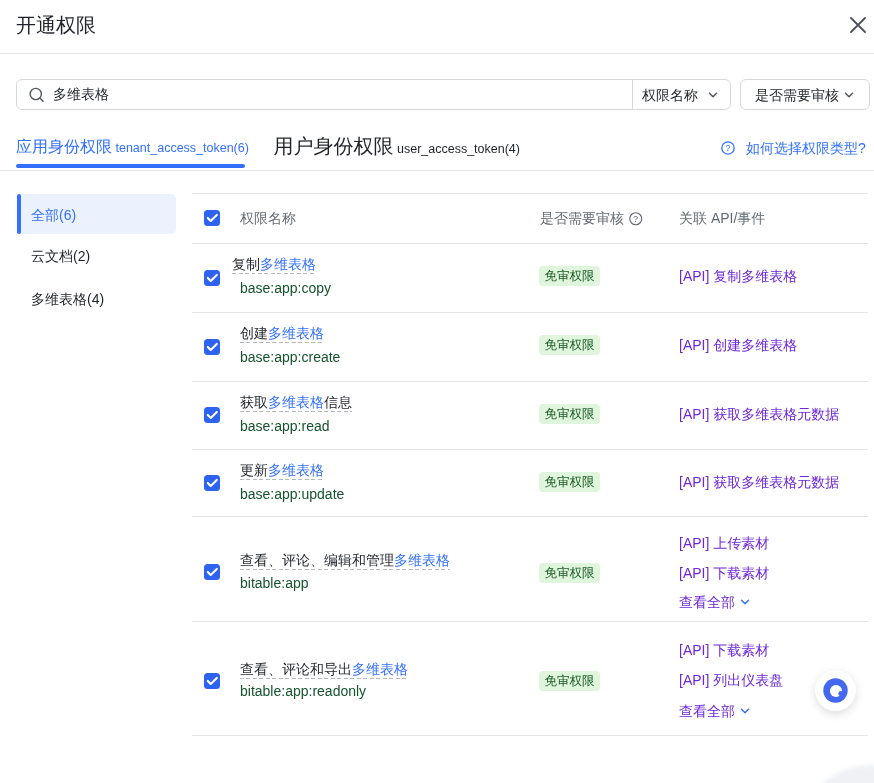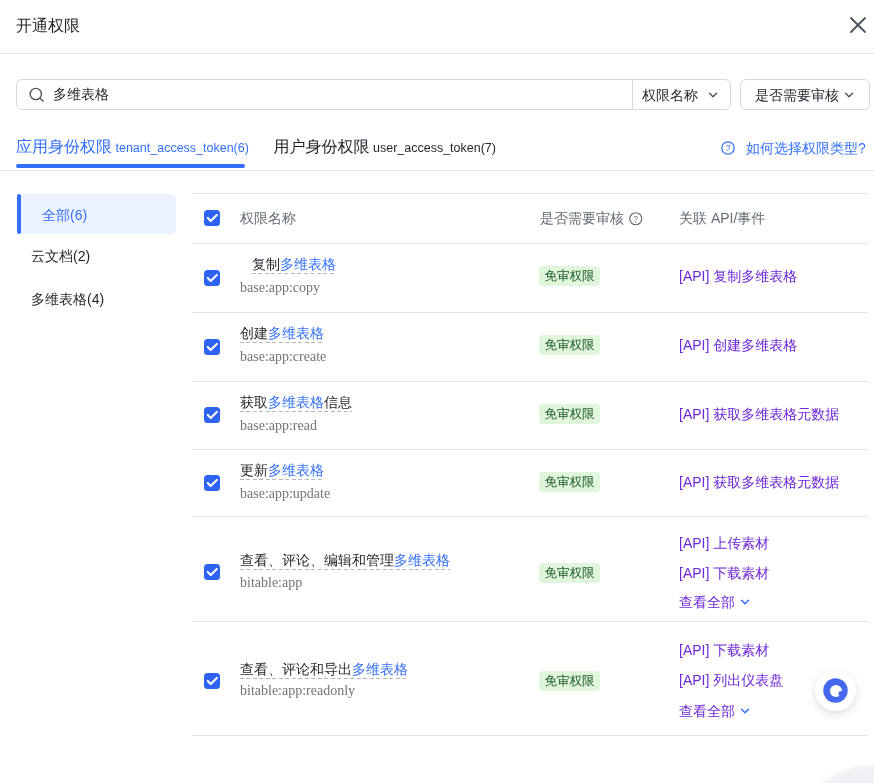--- a/index.html
+++ b/index.html
@@ -2,30 +2,30 @@
 <html><head>
 <meta charset="utf-8">
 <style>
 * { margin:0; padding:0; box-sizing:border-box; }
 html,body { width:874px; height:783px; background:#fff; overflow:hidden; }
 body { font-family:"Liberation Sans",sans-serif; color:#1f2329; position:relative; }
 .abs { position:absolute; }
 .line { position:absolute; background:#e4e5e8; height:1px; }
 .t14 { font-size:14px; line-height:20px; }
 .blue { color:#3370ff; }
-.grey { color:#737373;font-family:Liberation Serif, serif; }
+.grey { color:#14532d; }
 .dashed { display:inline-block; line-height:20px; background:repeating-linear-gradient(90deg,#b4b8bd 0 4px,transparent 4px 6.5px) bottom left/100% 1px no-repeat; }
 .tag { position:absolute; left:539px; width:61px; height:20px; background:#dff5dc; color:#1c5b26; font-size:12.5px; line-height:20px; text-align:center; border-radius:4px; }
 .cb { position:absolute; left:204px; width:16px; height:16px; }
 .link { position:absolute; left:679px; font-size:14px; line-height:20px; color:#6d28d9; }
 </style>
 </head>
 <body>
 
-<div class="abs" style="left:16px; top:17px; font-size:16px; font-weight:500; line-height:17px;">开通权限</div>
+<div class="abs" style="left:16px; top:17px; font-size:20px; font-weight:500; line-height:17px;">开通权限</div>
 <svg class="abs" style="left:849px; top:16px;" width="18" height="18" viewBox="0 0 18 18">
   <path d="M2 2 L16 16 M16 2 L2 16" stroke="#4b515c" stroke-width="1.8" stroke-linecap="round"></path>
 </svg>
 <div class="line" style="left:0; top:53px; width:874px;"></div>
 
 <div class="abs" style="left:16px; top:79px; width:715px; height:31px; border:1px solid #d6d8dc; border-radius:6px;"></div>
 <div class="abs" style="left:632px; top:80px; width:1px; height:29px; background:#d6d8dc;"></div>
 <svg class="abs" style="left:29px; top:86.5px;" width="16" height="16" viewBox="0 0 16 16">
   <circle cx="6.8" cy="7" r="5.6" fill="none" stroke="#51565d" stroke-width="1.4"></circle>
   <path d="M10.9 11.1 L14.1 14.3" stroke="#51565d" stroke-width="1.4" stroke-linecap="round"></path>
@@ -38,33 +38,33 @@
 <div class="abs" style="left:740px; top:79px; width:130px; height:31px; border:1px solid #d6d8dc; border-radius:6px;"></div>
 <div class="abs t14" style="left:755px; top:84.5px;">是否需要审核</div>
 <svg class="abs" style="left:842.5px; top:89px;" width="12" height="12" viewBox="0 0 12 12">
   <path d="M2.5 4.2 L6 7.8 L9.5 4.2" fill="none" stroke="#51565d" stroke-width="1.4" stroke-linecap="round" stroke-linejoin="round"></path>
 </svg>
 
 <div class="abs" style="left:16px; top:137.5px; line-height:17px;">
   <span style="font-size:16px; color:#3370ff;">应用身份权限</span><span style="font-size:12.5px; color:#3370ff;"> tenant_access_token(6)</span>
 </div>
 <div class="abs" style="left:273.5px; top:137.5px; line-height:17px;">
-  <span style="font-size:16px; color:#1f2329;">用户身份权限</span><span style="font-size:12.5px; color:#1f2329;"> user_access_token(7)</span>
+  <span style="font-size:20px; color:#1f2329;">用户身份权限</span><span style="font-size:12.5px; color:#1f2329;"> user_access_token(4)</span>
 </div>
 <div class="abs" style="left:16px; top:163.5px; width:229px; height:4px; background:#3370ff; border-radius:2px;"></div>
 <div class="line" style="left:0; top:170px; width:874px;"></div>
 <svg class="abs" style="left:721px; top:141px;" width="14" height="14" viewBox="0 0 14 14">
   <circle cx="7" cy="7" r="6.2" fill="none" stroke="#3370ff" stroke-width="1.3"></circle>
   <text x="7" y="10.4" font-size="9" fill="#3370ff" text-anchor="middle" font-family="Liberation Sans">?</text>
 </svg>
 <div class="abs t14 blue" style="left:746px; top:137.5px;">如何选择权限类型?</div>
 
 <div class="abs" style="left:17px; top:194px; width:159px; height:40px; background:#ecf1fe; border-radius:5px;"></div>
 <div class="abs" style="left:17px; top:194px; width:3.6px; height:40px; background:#3370ff; border-radius:2px;"></div>
-<div class="abs t14 blue" style="left:31px; top:205px;margin-left:11px;">全部(6)</div>
+<div class="abs t14 blue" style="left:31px; top:205px;">全部(6)</div>
 <div class="abs t14" style="left:31px; top:246px;text-align:center;">云文档(2)</div>
 <div class="abs t14" style="left:31px; top:289px;">多维表格(4)</div>
 
 <div class="line" style="left:192px; top:193px; width:676px;"></div>
 <div class="line" style="left:192px; top:243px; width:676px;"></div>
 <div class="line" style="left:192px; top:312px; width:676px;"></div>
 <div class="line" style="left:192px; top:381px; width:676px;"></div>
 <div class="line" style="left:192px; top:449px; width:676px;"></div>
 <div class="line" style="left:192px; top:516px; width:676px;"></div>
 <div class="line" style="left:192px; top:621px; width:676px;"></div>
@@ -79,21 +79,21 @@
 <svg class="abs" style="left:629px; top:212px;" width="13.5" height="13.5" viewBox="0 0 14 14">
   <circle cx="7" cy="7" r="6.2" fill="none" stroke="#646a73" stroke-width="1.2"></circle>
   <text x="7" y="10.4" font-size="9" fill="#646a73" text-anchor="middle" font-family="Liberation Sans">?</text>
 </svg>
 <div class="abs t14" style="left:679px; top:208px; color:#646a73;">关联 API/事件</div>
 
 <svg class="cb" style="top:269.5px;" width="16" height="16" viewBox="0 0 16 16">
     <rect width="16" height="16" rx="3.5" fill="#2e63f2"></rect>
     <path d="M3.8 7.9 L6.7 10.9 L12.8 4.9" stroke="#fff" stroke-width="2.1" fill="none" stroke-linecap="round" stroke-linejoin="round"></path>
   </svg>
-<div class="abs t14" style="left:252px; top:253.5px;"><span class="dashed">复制<span class="blue">多维表格</span></span></div>
+<div class="abs t14" style="left:232px; top:253.5px;"><span class="dashed">复制<span class="blue">多维表格</span></span></div>
 <div class="abs t14 grey" style="left:240px; top:277.5px;">base:app:copy</div>
 <div class="tag" style="top:265.5px;">免审权限</div>
 <div class="link" style="top:265.5px;">[API] 复制多维表格</div>
 
 <svg class="cb" style="top:338.5px;" width="16" height="16" viewBox="0 0 16 16">
     <rect width="16" height="16" rx="3.5" fill="#2e63f2"></rect>
     <path d="M3.8 7.9 L6.7 10.9 L12.8 4.9" stroke="#fff" stroke-width="2.1" fill="none" stroke-linecap="round" stroke-linejoin="round"></path>
   </svg>
 <div class="abs t14" style="left:240px; top:322.5px;"><span class="dashed">创建<span class="blue">多维表格</span></span></div>
 <div class="abs t14 grey" style="left:240px; top:346.5px;">base:app:create</div>

